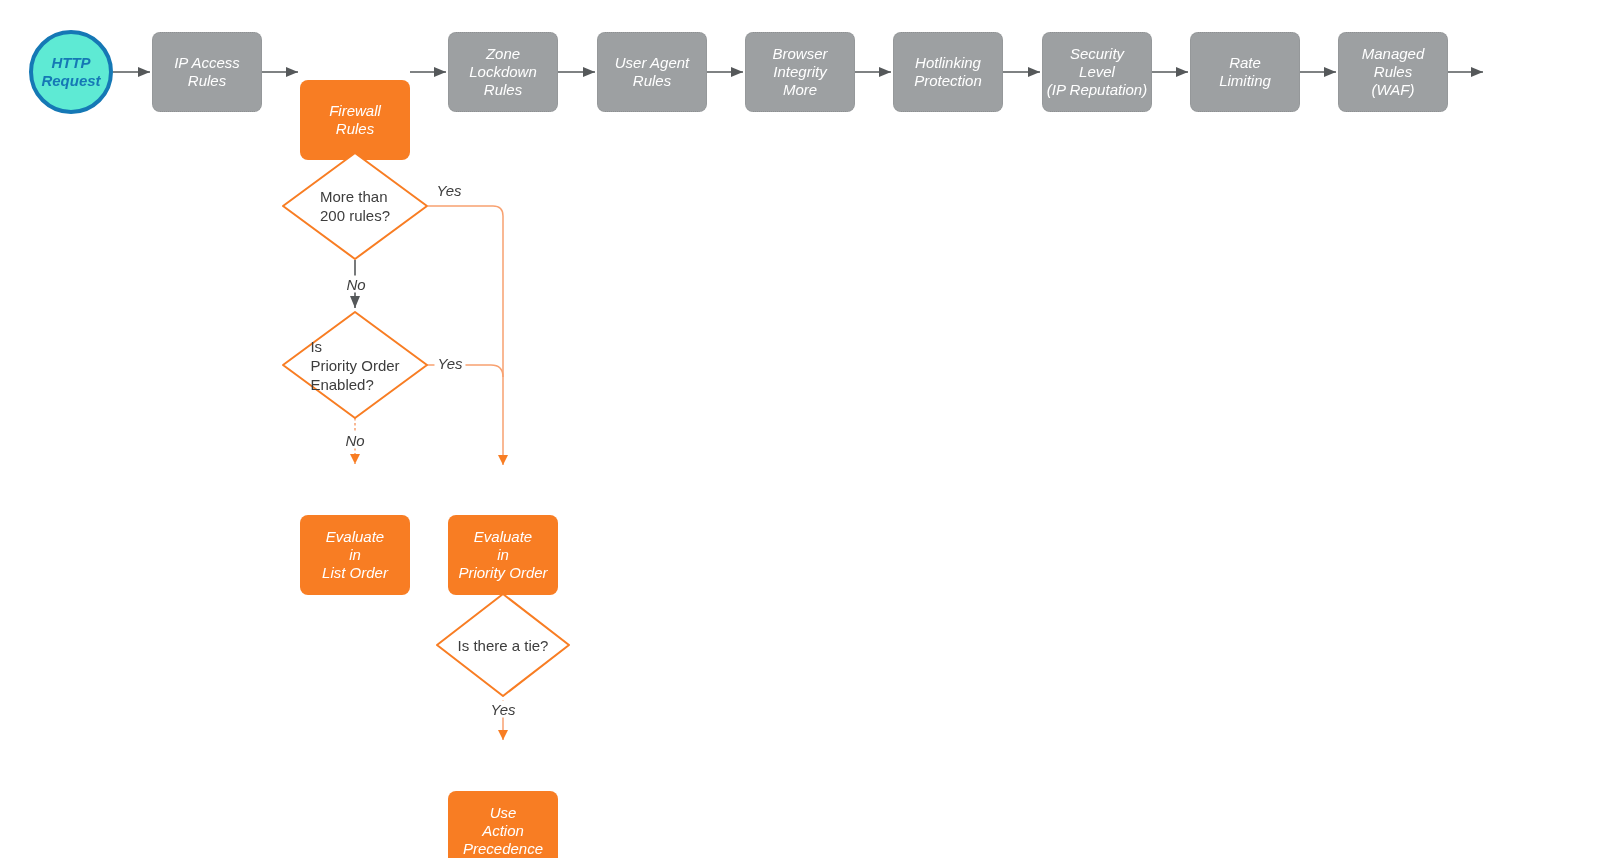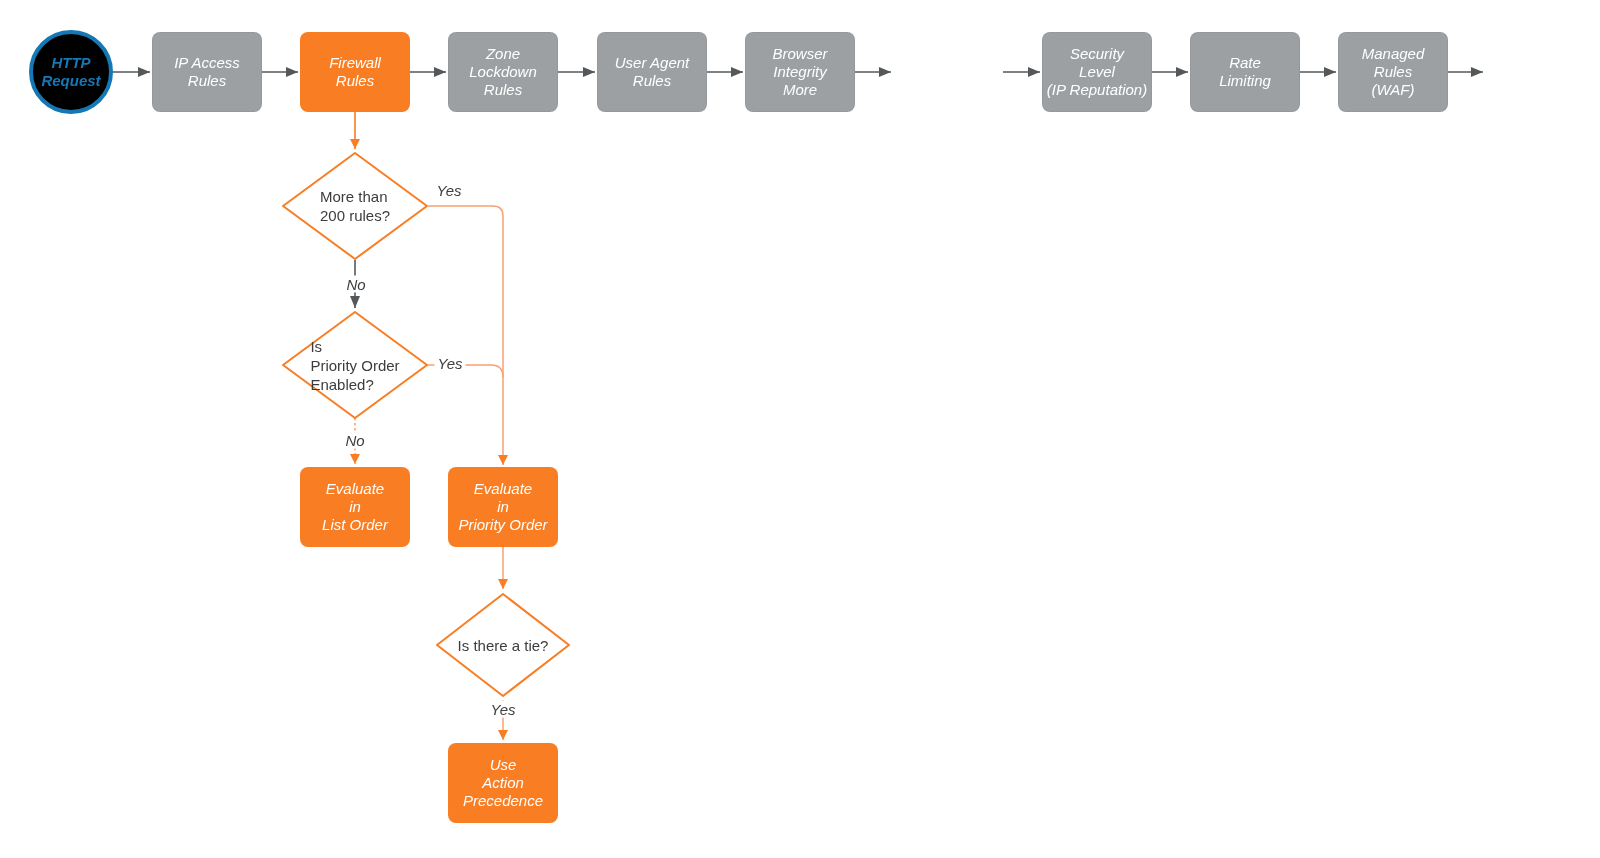--- a/index.html
+++ b/index.html
@@ -21,27 +21,27 @@
   }
   .gbox{
     width:110px;height:80px;border-radius:8px;
     background:var(--gray-node,#9DA0A2);
     border:1px dotted #8E9092;
     color:#fff;font-style:italic;font-size:15px;line-height:18px;
   }
   .obox{
     width:110px;height:80px;border-radius:8px;
     background:var(--orange,#F87D23);border:none;
-    color:#fff;font-style:italic;font-size:15px;line-height:18px;
+    color:#fff;font-style:italic;font-size:15px;line-height:18px;margin-top:48px;
   }
   .circ{
     width:84px;height:84px;border-radius:50%;
     font-weight:bold;font-style:italic;font-size:15px;line-height:18px;
   }
-  .circ.start{background:#000000;border:4px solid var(--blue,#1578B5);color:var(--blue,#1578B5);}
+  .circ.start{background:#5eead4;border:4px solid var(--blue,#1578B5);color:var(--blue,#1578B5);}
   .circ.end{background:var(--blue,#1578B5);border:none;color:#fff;}
 
   .diamond{position:absolute;}
   .diamond svg{position:absolute;left:0;top:0;}
   .diamond polygon{
     fill:#ffffff;stroke:var(--orange,#F87D23);stroke-width:2;stroke-linejoin:round;
   }
   .dlabel{
     position:absolute;left:0;top:0;right:0;bottom:0;
     display:flex;align-items:center;justify-content:center;text-align:left;
@@ -95,20 +95,22 @@
   <div class="node obox" style="left:300px;top:32px">Firewall
 Rules</div>
   <div class="node gbox" style="left:448px;top:32px">Zone
 Lockdown
 Rules</div>
   <div class="node gbox" style="left:597px;top:32px">User Agent
 Rules</div>
   <div class="node gbox" style="left:745px;top:32px">Browser
 Integrity
 More</div>
+  <div class="node gbox" style="left:893px;top:32px">Hotlinking
+Protection</div>
   <div class="node gbox" style="left:1190px;top:32px">Rate
 Limiting</div>
   <div class="node gbox" style="left:1042px;top:32px">Security
 Level
 (IP Reputation)</div>
   <div class="node gbox" style="left:1338px;top:32px">Managed
 Rules
 (WAF)</div>
 
   <div class="diamond" style="left:281px;top:151px;width:148px;height:110px">

